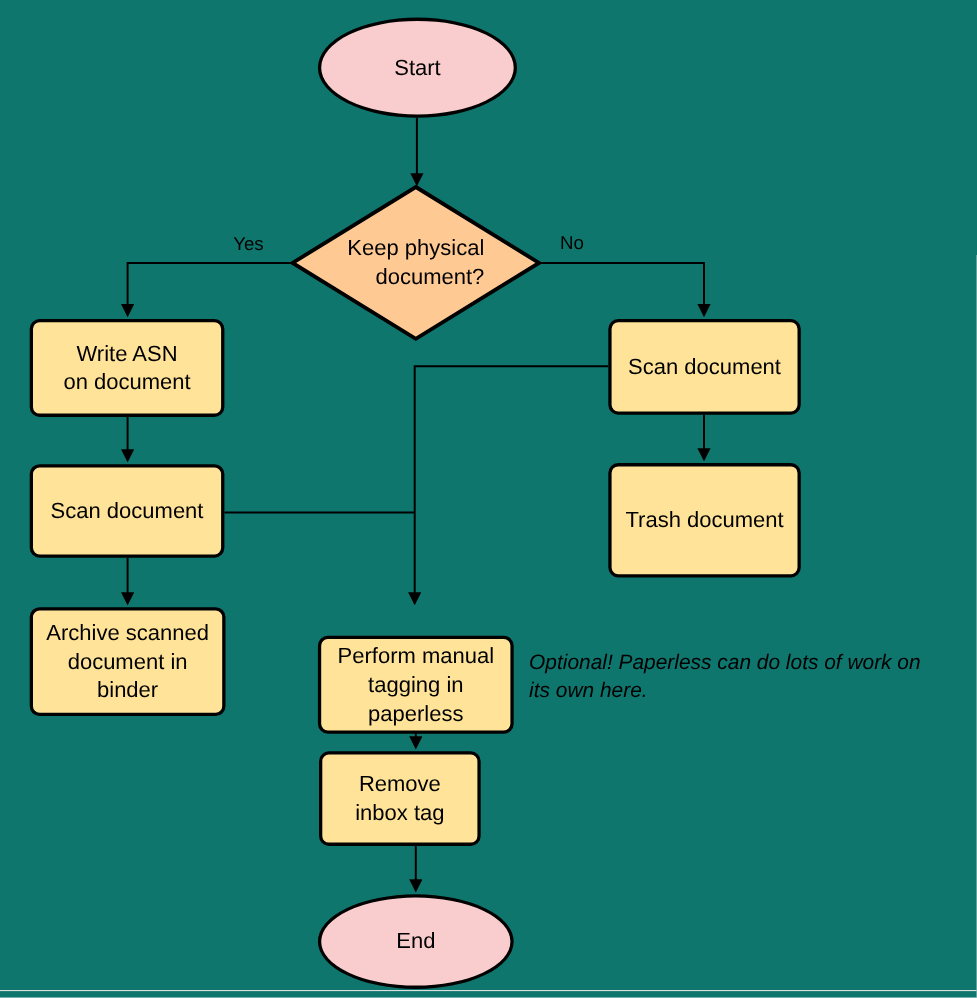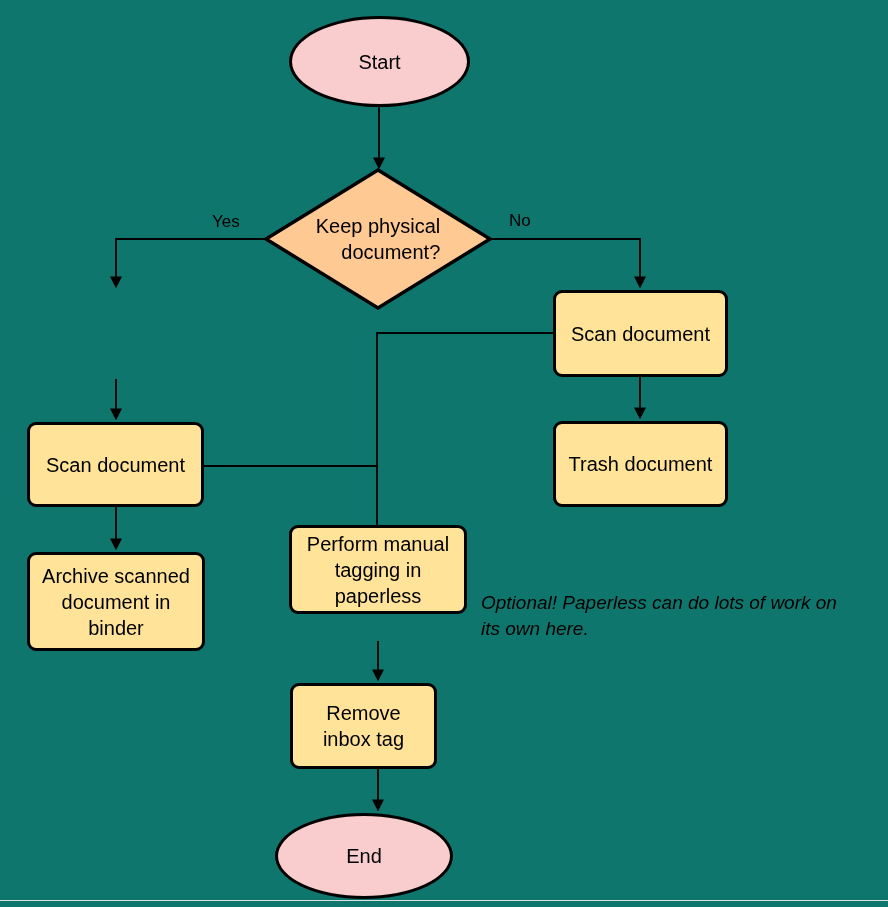--- a/index.html
+++ b/index.html
@@ -100,39 +100,41 @@
     <path class="connector" d="M378,641 V679" marker-end="url(#arrow)"></path>
 
     <path class="connector" d="M378,769 V809" marker-end="url(#arrow)"></path>
   </svg>
 
   <div class="node terminator" style="left:289px; top:16px; width:181px; height:91px;">Start</div>
 
   <div class="decision-label" style="left:266px; top:170px; width:224px; height:138px;">Keep physical
 document?</div>
 
+  <div class="node process" style="left:27px; top:290px; width:177px; height:89px;">Write ASN
+on document</div>
 
   <div class="node process" style="left:27px; top:422px; width:177px; height:85px;">Scan document</div>
 
   <div class="node process" style="left:27px; top:552px; width:178px; height:99px;">Archive scanned
 document in
 binder</div>
 
   <div class="node process" style="left:553px; top:290px; width:175px; height:87px;">Scan document</div>
 
-  <div class="node process" style="left:553px; top:421px; width:175px; height:86px;">Trash document</div>
+  <div class="node process" style="left:553px; top:421px; width:175px; height:104px;">Trash document</div>
 
-  <div class="node process" style="left:289px; top:525px; width:178px; height:89px;">Perform manual
+  <div class="node process" style="left:289px; top:578px; width:178px; height:89px;">Perform manual
 tagging in
 paperless</div>
 
   <div class="node process" style="left:290px; top:683px; width:147px; height:86px;">Remove
 inbox tag</div>
 
-  <div class="node terminator" style="left:275px; top:813px; width:178px; height:86px;">End</div>
+  <div class="node terminator" style="left:289px; top:813px; width:178px; height:86px;">End</div>
 
   <div class="edge-label" style="left:212px; top:213px;">Yes</div>
 
   <div class="edge-label" style="left:509px; top:212px;">No</div>
 
   <div class="note" style="left:481px; top:590px; width:404px;">Optional! Paperless can do lots of work on
 its own here.</div>
 
   <div class="canvas-bottom-border"></div>
 </div>

